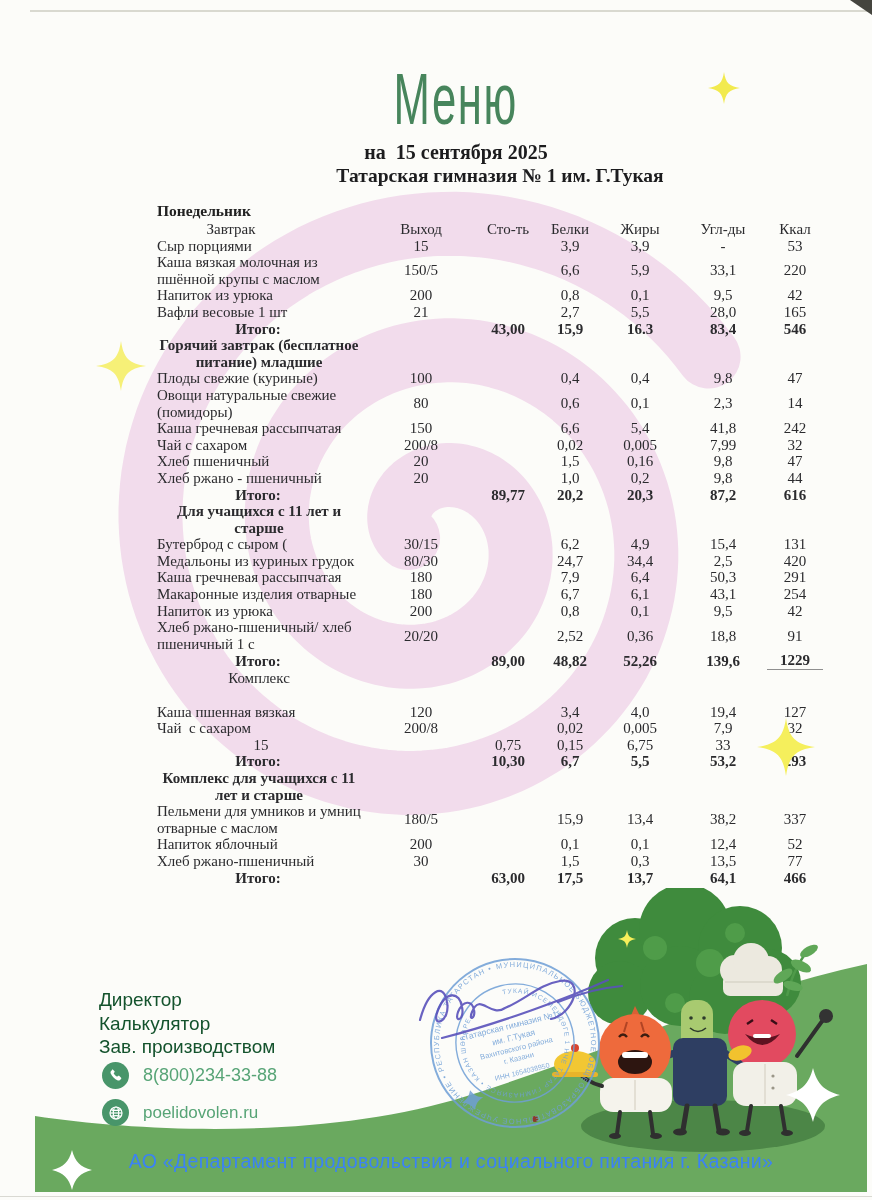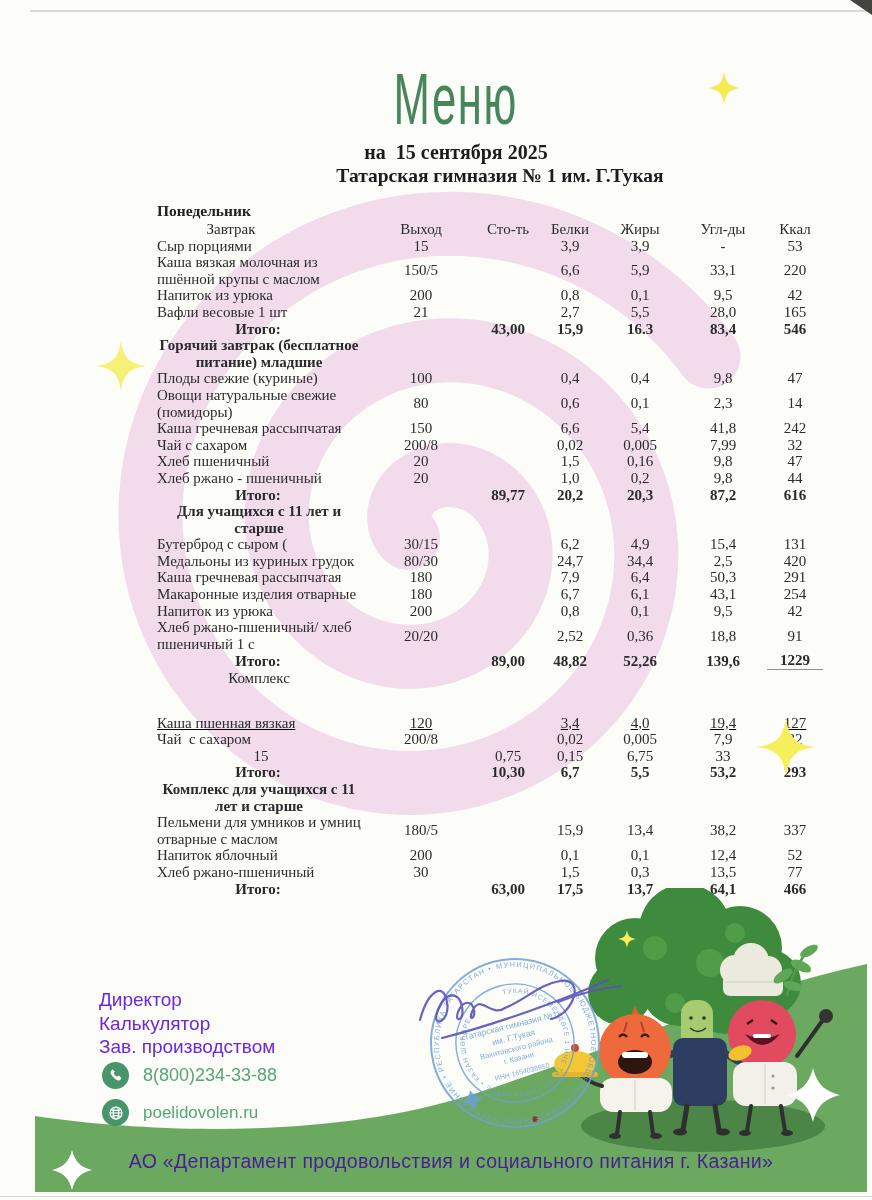--- a/index.html
+++ b/index.html
@@ -26,37 +26,37 @@
   .trow{display:grid;grid-template-columns:208px 112px 62px 62px 78px 88px 56px;align-items:center;}
   .cell{font-size:15px;line-height:16.6px;color:#2b2b2e;white-space:pre-wrap;}
   .cell.name{text-align:left;padding-right:4px;}
   .cell.out,.cell.cost,.cell.p,.cell.f,.cell.c,.cell.k{text-align:center;}
   .thead .cell{text-align:center;}
   .thead .hd-name{padding-right:60px;}
   .trow.total .name{font-weight:700;text-align:center;padding-right:6px;}
   .trow.total .cell{font-weight:700;}
   .trow.section .sec{grid-column:1;text-align:center;}
   .trow.section.bold .sec{font-weight:700;}
-  .trow.gap{margin-top:28px;text-decoration:underline;}
+  .trow.gap{margin-top:17px;}
   .cell.ul{border-bottom:1.5px solid #8f8f8f;}
   
   .signatories{position:absolute;left:99px;top:988px;z-index:4;
-      font-family:"Liberation Sans",sans-serif;font-size:19px;line-height:23.5px;color:#6d28d9;}
+      font-family:"Liberation Sans",sans-serif;font-size:19px;line-height:23.5px;color:#14532d;}
   .contact-row{position:absolute;left:102px;display:flex;align-items:center;gap:14px;z-index:4;
       font-family:"Liberation Sans",sans-serif;color:#57a476;}
   .contact-row.phone{top:1062px;font-size:18px;}
   .contact-row.web{top:1099px;font-size:17px;}
   .icon-circle{width:27px;height:27px;border-radius:50%;background:#48956a;display:flex;align-items:center;justify-content:center;}
   
   #stamp{position:absolute;left:420px;top:948px;z-index:5;opacity:.85;}
   #signature{position:absolute;left:408px;top:972px;z-index:6;opacity:.9;}
   
   #band{position:absolute;left:35px;top:888px;z-index:3;}
   .footer-org{position:absolute;left:35px;width:832px;top:1150px;text-align:center;z-index:4;
-      font-family:"Liberation Sans",sans-serif;font-size:19.5px;color:#4c1d95;letter-spacing:.3px;}
+      font-family:"Liberation Sans",sans-serif;font-size:19.5px;color:#3b82f6;letter-spacing:.3px;}
   text{font-family:"Liberation Sans",sans-serif;}
 </style>
 </head>
 <body>
 
 <div class="page">
 
   <div class="top-line"></div>
   <div class="corner-wedge"></div>
   <div class="bottom-line"></div>

